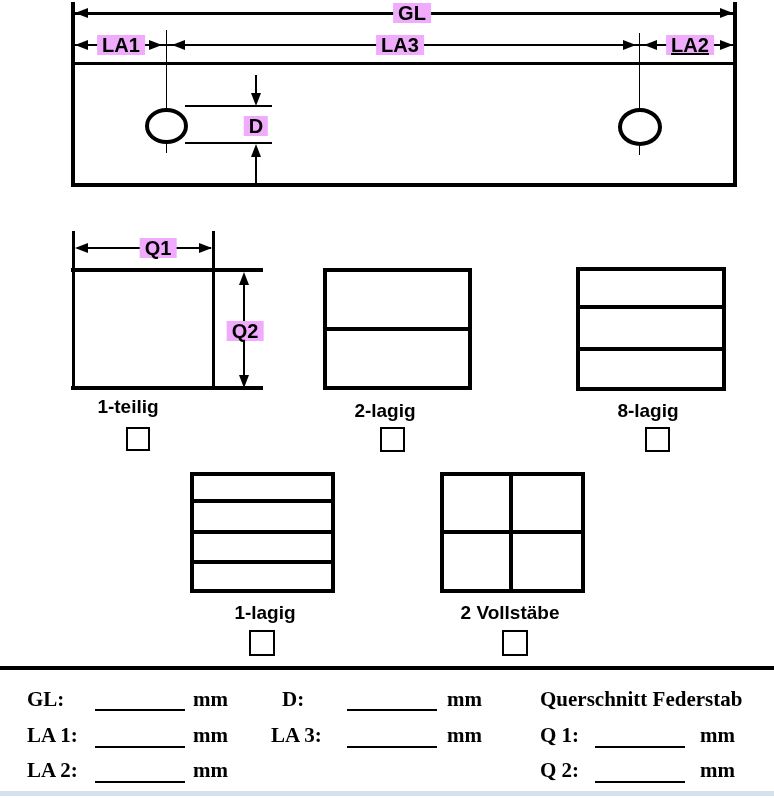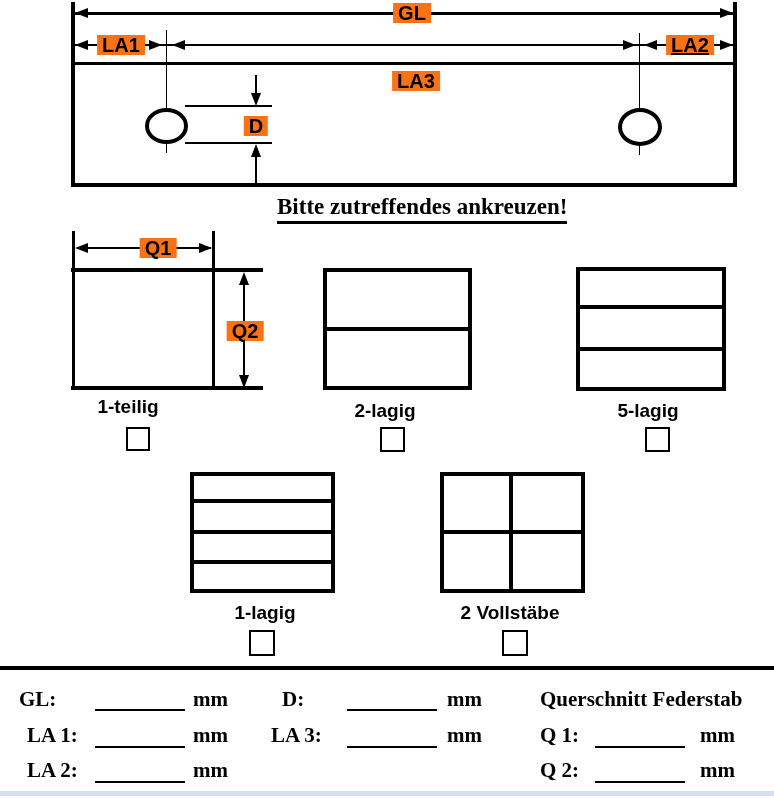--- a/index.html
+++ b/index.html
@@ -5,21 +5,21 @@
   html,body{margin:0;padding:0;background:#fff;}
   #page{position:relative;width:774px;height:798px;background:#ffffff;overflow:hidden;
         font-family:"Liberation Sans",sans-serif;color:#000;}
   .ln{position:absolute;background:#000;}
   
   .al{position:absolute;width:0;height:0;border-top:5px solid transparent;border-bottom:5px solid transparent;border-right:13px solid #000;}
   .ar{position:absolute;width:0;height:0;border-top:5px solid transparent;border-bottom:5px solid transparent;border-left:13px solid #000;}
   .au{position:absolute;width:0;height:0;border-left:5px solid transparent;border-right:5px solid transparent;border-bottom:13px solid #000;}
   .ad{position:absolute;width:0;height:0;border-left:5px solid transparent;border-right:5px solid transparent;border-top:13px solid #000;}
   
-  .dlab{position:absolute;background:#f97316;padding:0 5px;font:bold 20px "Liberation Sans",sans-serif;
+  .dlab{position:absolute;background:#f0abfc;padding:0 5px;font:bold 20px "Liberation Sans",sans-serif;
         line-height:1;transform:translateX(-50%);white-space:nowrap;}
   
   .slab{position:absolute;font:bold 19px "Liberation Sans",sans-serif;line-height:1;
         transform:translateX(-50%);white-space:nowrap;}
   .cb{position:absolute;width:25px;height:25px;border:2px solid #000;background:#fff;box-sizing:border-box;}
   .hole{position:absolute;border:4px solid #000;border-radius:50%;box-sizing:border-box;background:#fff;}
   .rect{position:absolute;border:4px solid #000;box-sizing:border-box;background:#fff;}
   .heading{position:absolute;font:bold 23px "Liberation Serif",serif;border-bottom:3px solid #000;
            padding-bottom:1px;white-space:nowrap;}
   .flab{position:absolute;font:bold 21px "Liberation Serif",serif;line-height:1;white-space:nowrap;}
@@ -41,41 +41,40 @@
     <div class="dlab" style="left:412px;top:3px;">GL</div>
 
     <div class="ln" style="left:75px;top:44px;width:658px;height:2px;"></div>
     <div class="al" style="left:75px;top:40px;"></div>
     <div class="ar" style="left:149px;top:40px;"></div>
     <div class="al" style="left:172px;top:40px;"></div>
     <div class="ar" style="left:623px;top:40px;"></div>
     <div class="al" style="left:644px;top:40px;"></div>
     <div class="ar" style="left:720px;top:40px;"></div>
     <div class="dlab" style="left:121px;top:35px;">LA1</div>
-    <div class="dlab" style="left:416px;top:35px;margin-top:36px;">LA3</div>
+    <div class="dlab" style="left:400px;top:35px;">LA3</div>
     <div class="dlab" style="left:690px;top:35px;text-decoration:underline;">LA2</div>
 
     <div class="ln" style="left:71px;top:62px;width:666px;height:3px;"></div>
     <div class="ln" style="left:71px;top:183px;width:666px;height:4px;"></div>
 
     <div class="ln" style="left:166px;top:30px;width:1px;height:123px;"></div>
     <div class="ln" style="left:639px;top:33px;width:1px;height:122px;"></div>
     <div class="hole" style="left:145px;top:108px;width:43px;height:36px;"></div>
     <div class="hole" style="left:618px;top:108px;width:44px;height:38px;"></div>
 
     <div class="ln" style="left:185px;top:105px;width:87px;height:2px;"></div>
     <div class="ln" style="left:185px;top:142px;width:87px;height:2px;"></div>
     <div class="ln" style="left:255px;top:75px;width:2px;height:19px;"></div>
     <div class="ad" style="left:251px;top:93px;"></div>
     <div class="au" style="left:251px;top:144px;"></div>
     <div class="ln" style="left:255px;top:156px;width:2px;height:29px;"></div>
     <div class="dlab" style="left:256px;top:116px;">D</div>
   </div>
 
-  <div class="heading" style="left:277px;top:194px;">Bitte zutreffendes ankreuzen!</div>
 
   <div>
     <div class="ln" style="left:72px;top:231px;width:3px;height:159px;"></div>
     <div class="ln" style="left:212px;top:231px;width:3px;height:159px;"></div>
     <div class="ln" style="left:77px;top:247px;width:134px;height:2px;"></div>
     <div class="al" style="left:75px;top:243px;"></div>
     <div class="ar" style="left:199px;top:243px;"></div>
     <div class="dlab" style="left:158px;top:238px;">Q1</div>
     <div class="ln" style="left:71px;top:268px;width:192px;height:4px;"></div>
     <div class="ln" style="left:71px;top:386px;width:192px;height:4px;"></div>
@@ -91,21 +90,21 @@
     <div class="rect" style="left:323px;top:268px;width:149px;height:122px;"></div>
     <div class="ln" style="left:327px;top:327px;width:141px;height:4px;"></div>
     <div class="slab" style="left:385px;top:401px;">2-lagig</div>
     <div class="cb" style="left:380px;top:427px;"></div>
   </div>
 
   <div>
     <div class="rect" style="left:576px;top:267px;width:150px;height:124px;"></div>
     <div class="ln" style="left:580px;top:305px;width:142px;height:4px;"></div>
     <div class="ln" style="left:580px;top:347px;width:142px;height:4px;"></div>
-    <div class="slab" style="left:648px;top:401px;">5-lagig</div>
+    <div class="slab" style="left:648px;top:401px;">8-lagig</div>
     <div class="cb" style="left:645px;top:427px;"></div>
   </div>
 
   <div>
     <div class="rect" style="left:190px;top:472px;width:145px;height:121px;"></div>
     <div class="ln" style="left:194px;top:499px;width:137px;height:4px;"></div>
     <div class="ln" style="left:194px;top:530px;width:137px;height:4px;"></div>
     <div class="ln" style="left:194px;top:560px;width:137px;height:4px;"></div>
     <div class="slab" style="left:265px;top:603px;">1-lagig</div>
     <div class="cb" style="left:249px;top:630px;width:26px;height:26px;"></div>
@@ -115,21 +114,21 @@
     <div class="rect" style="left:440px;top:472px;width:145px;height:121px;"></div>
     <div class="ln" style="left:509px;top:476px;width:4px;height:113px;"></div>
     <div class="ln" style="left:444px;top:530px;width:137px;height:4px;"></div>
     <div class="slab" style="left:510px;top:603px;">2 Vollstäbe</div>
     <div class="cb" style="left:502px;top:630px;width:26px;height:26px;"></div>
   </div>
 
   <div>
     <div class="ln" style="left:0;top:666px;width:774px;height:4px;"></div>
 
-    <div class="flab" style="left:19px;top:689px;">GL:</div>
+    <div class="flab" style="left:27px;top:689px;">GL:</div>
     <div class="blank" style="left:95px;top:709px;width:90px;"></div>
     <div class="flab" style="left:193px;top:689px;">mm</div>
     <div class="flab" style="left:282px;top:689px;">D:</div>
     <div class="blank" style="left:347px;top:709px;width:90px;"></div>
     <div class="flab" style="left:447px;top:689px;">mm</div>
     <div class="flab" style="left:540px;top:689px;">Querschnitt Federstab</div>
 
     <div class="flab" style="left:27px;top:725px;">LA 1:</div>
     <div class="blank" style="left:95px;top:746px;width:90px;"></div>
     <div class="flab" style="left:193px;top:725px;">mm</div>

